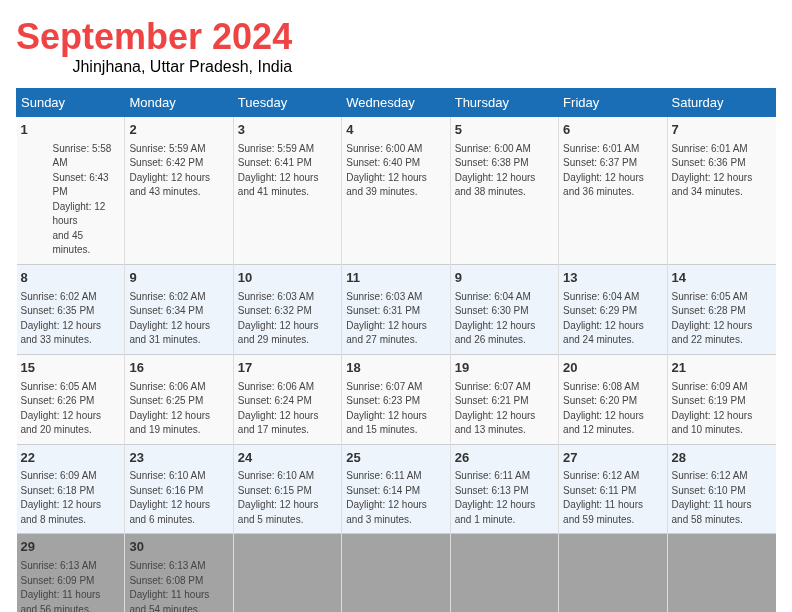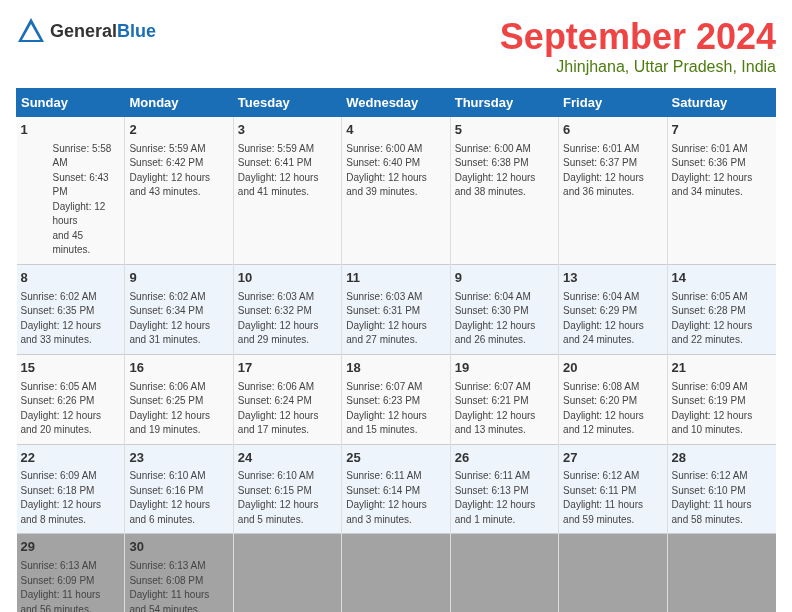--- a/index.html
+++ b/index.html
@@ -38,36 +38,36 @@
     .title-block {
       text-align: right;
     }
     .month-title {
       font-size: 36px;
       font-weight: bold;
       color: #ef4444;
     }
     .location-title {
       font-size: 16px;
-      color: #4d7c0f;
+      color: #000000;
     }
     table {
       width: 100%;
       border-collapse: collapse;
       font-size: 10.5px;
     }
     thead tr {
       background-color: #1a6eb5;
       color: #fff;
     }
     thead th {
       padding: 6px 4px;
       text-align: left;
       font-size: 13px;
-      font-weight: bold;
+      font-weight: normal;
       border: 1px solid #1a6eb5;
     }
     tbody tr {
       border-bottom: 1px solid #ccc;
     }
     tbody tr:nth-child(odd) {
       background-color: #f9f9f9;
     }
     tbody tr:nth-child(even) {
       background-color: #eef4fb;
@@ -93,29 +93,20 @@
       color: #444;
     }
     .empty-row td {
       background: #a3a3a3;
     }
   </style>
 </head>
 <body>
 
 <div class="header">
-  <div class="logo">
-    <svg class="logo-icon" viewBox="0 0 30 30">
-      <polygon points="15,2 28,26 2,26" fill="#1a6eb5"></polygon>
-      <polygon points="15,8 24,24 6,24" fill="#fff"></polygon>
-    </svg>
-    <div>
-      <span class="logo-text-general">General</span><span class="logo-text-blue">Blue</span>
-    </div>
-  </div>
   <div class="title-block">
     <div class="month-title">September 2024</div>
     <div class="location-title">Jhinjhana, Uttar Pradesh, India</div>
   </div>
 </div>
 
 <table>
   <thead>
     <tr>
 

